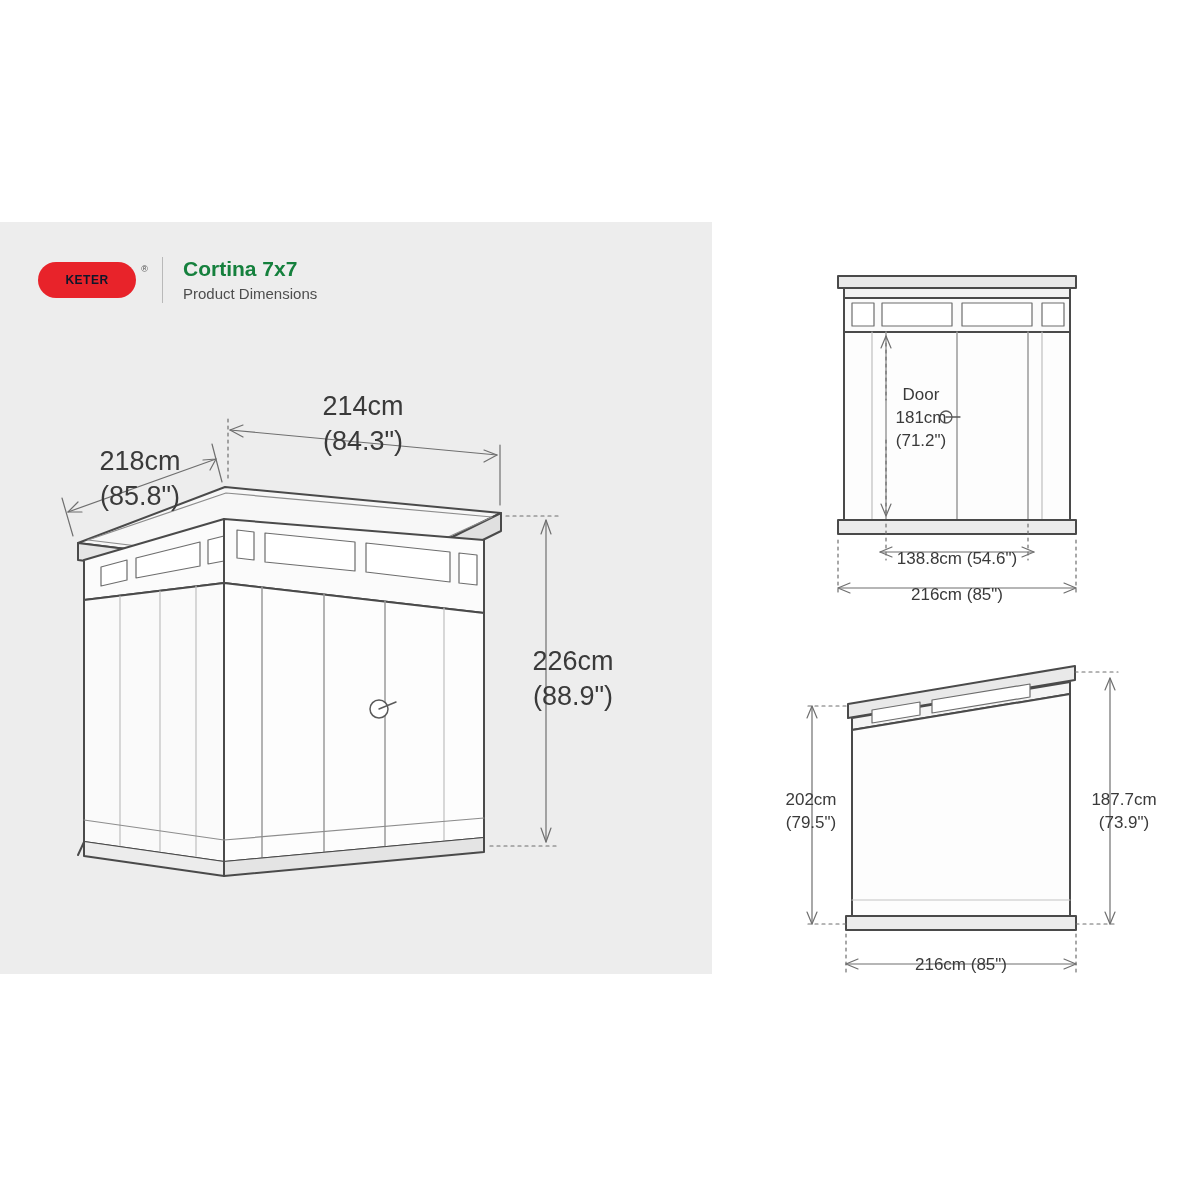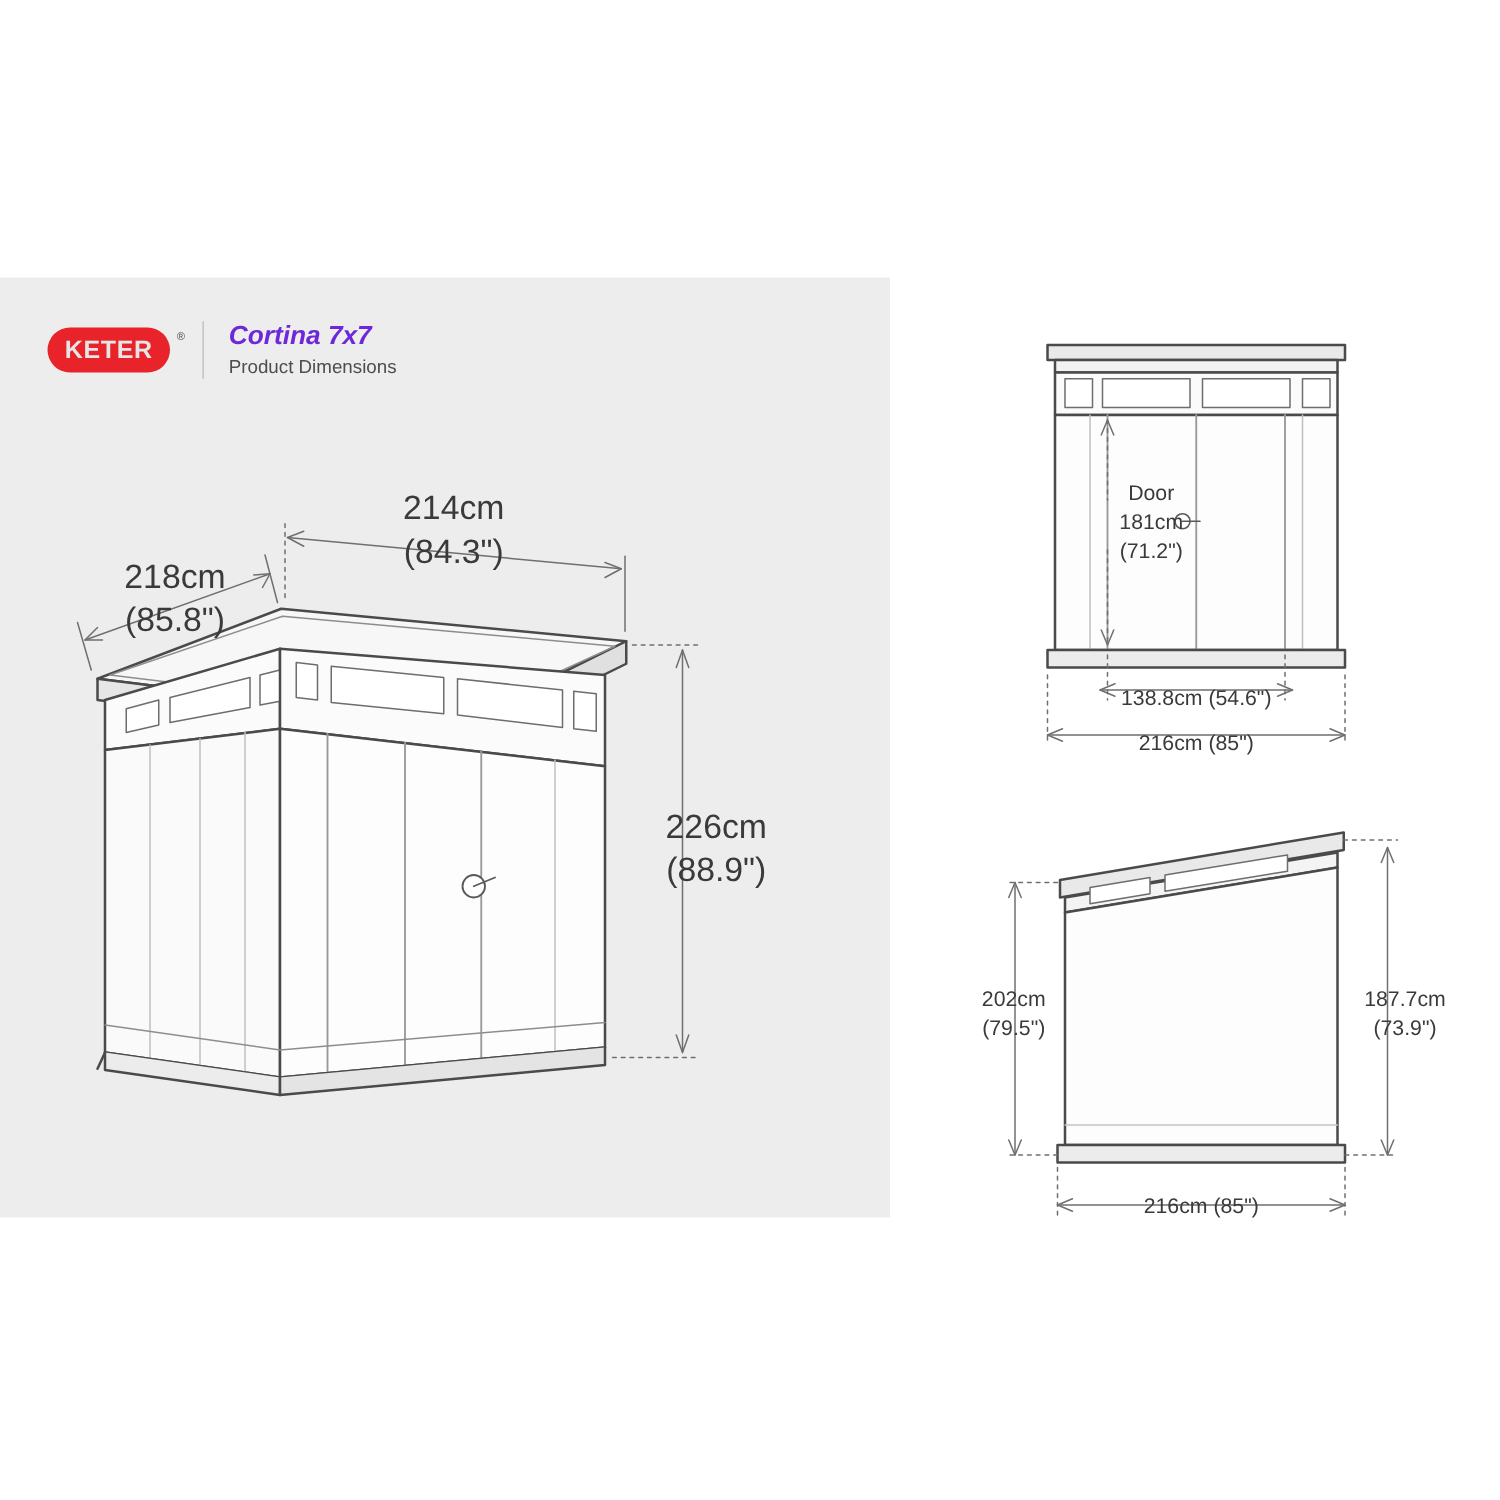--- a/index.html
+++ b/index.html
@@ -46,22 +46,22 @@
     position: relative;
     width: 98px;
     height: 36px;
     background: #e8232a;
     border-radius: 18px;
     display: flex;
     align-items: center;
     justify-content: center;
   }
   .logo-text {
-    color: #e5e5e5;
-    font-size: 20px;
+    color: #0f172a;
+    font-size: 12px;
     font-weight: bold;
     letter-spacing: 0.5px;
   }
   .logo-reg {
     position: absolute;
     right: -12px;
     top: 2px;
     font-size: 9px;
     color: #4a4a4a;
   }
@@ -72,22 +72,21 @@
     margin: 0 20px 0 26px;
   }
   .titles {
     display: flex;
     flex-direction: column;
     justify-content: center;
   }
   .title-main {
     font-size: 21px;
     font-weight: bold;
-    font-style: italic;
-    color: #6d28d9;
+    color: #15803d;
     line-height: 1.25;
   }
   .title-sub {
     font-size: 15px;
     color: #4d4d4d;
     line-height: 1.4;
   }
 
   .interior-note {
     position: absolute;

